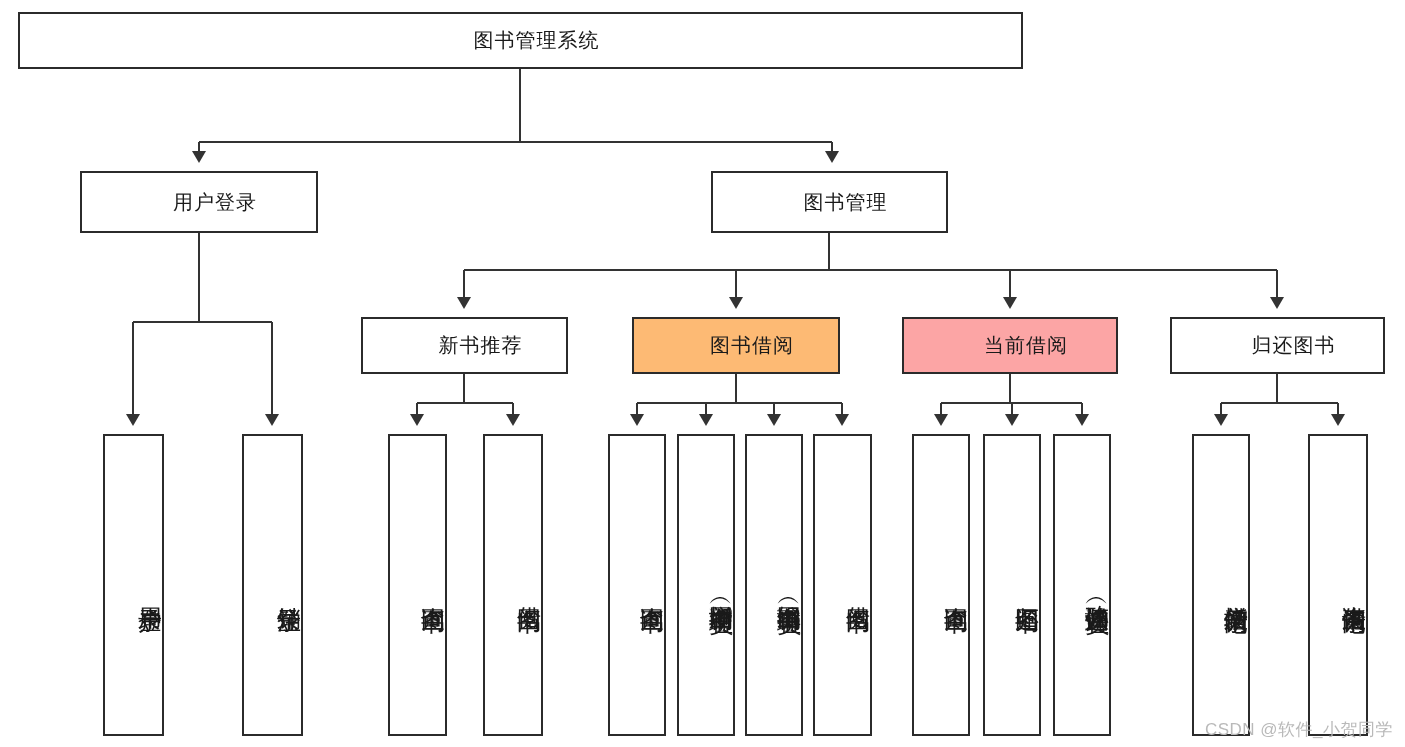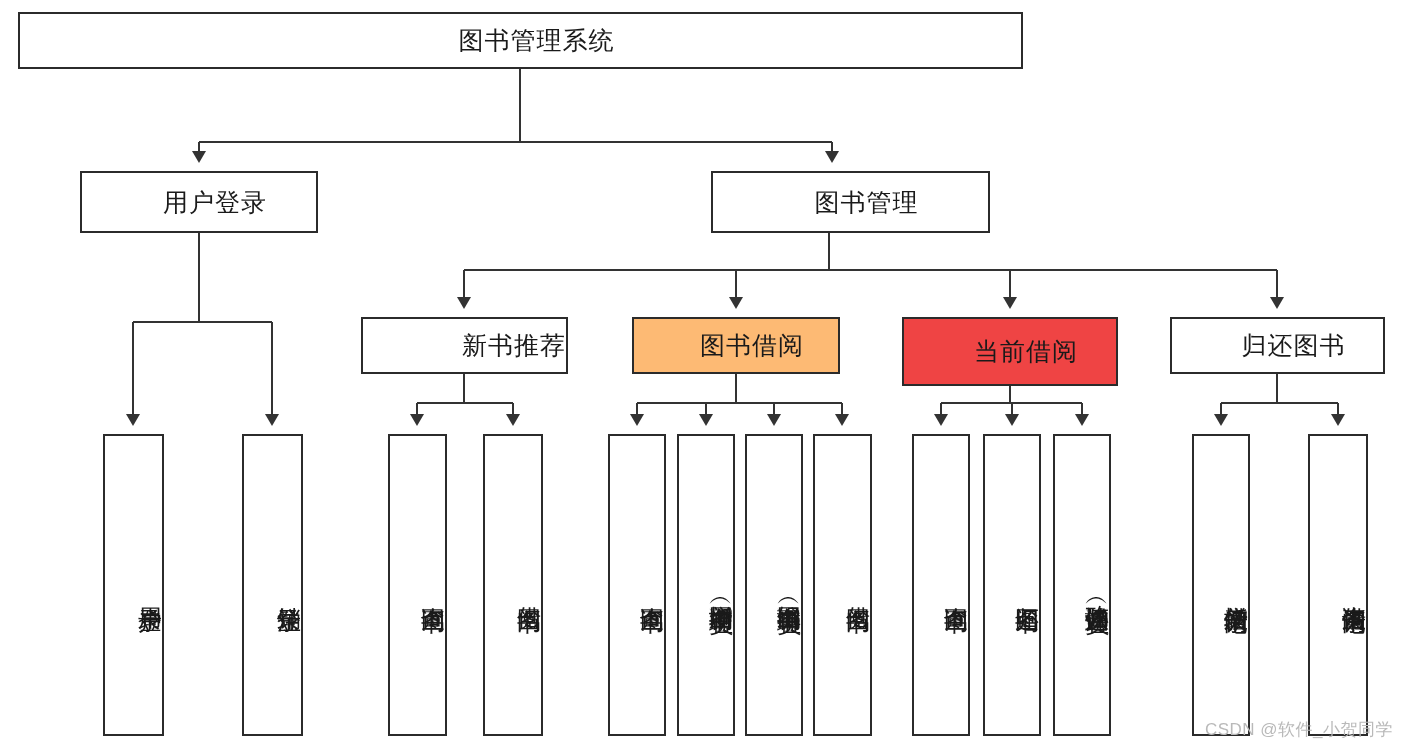--- a/index.html
+++ b/index.html
@@ -29,21 +29,21 @@
     position: absolute;
     box-sizing: border-box;
     background: #ffffff;
     border: 2.5px solid #2b2b2b;
     display: flex;
     align-items: center;
     justify-content: center;
     color: #1a1a1a;
   }
   .node.horizontal {
-    font-size: 25px;
+    font-size: 20px;
     letter-spacing: 1px;
     padding-left: 32px;
   }
   .node.vertical {
     writing-mode: vertical-rl;
     text-orientation: upright;
     font-size: 24px;
     padding-top: 10px;
     align-items: flex-start;
     justify-content: center;
@@ -120,31 +120,31 @@
     </g>
   </svg>
 
   <div class="node horizontal" style="left: 18px; top: 12px; width: 1005px; height: 57px; border-color: rgb(43, 43, 43); color: rgb(26, 26, 26); background: rgb(255, 255, 255);">
     <span>图书管理系统</span>
   </div>
 
   <div class="node horizontal" style="left: 80px; top: 171px; width: 238px; height: 62px; border-color: rgb(43, 43, 43); color: rgb(26, 26, 26); background: rgb(255, 255, 255);">
     <span>用户登录</span>
   </div>
-  <div class="node horizontal" style="left: 711px; top: 171px; width: 279px; height: 62px; border-color: rgb(43, 43, 43); color: rgb(26, 26, 26); background: rgb(255, 255, 255);">
+  <div class="node horizontal" style="left: 711px; top: 171px; width: 237px; height: 62px; border-color: rgb(43, 43, 43); color: rgb(26, 26, 26); background: rgb(255, 255, 255);">
     <span>图书管理</span>
   </div>
 
-  <div class="node horizontal" style="left: 361px; top: 317px; width: 207px; height: 57px; border-color: rgb(43, 43, 43); color: rgb(26, 26, 26); background: rgb(255, 255, 255); justify-content: flex-end;">
+  <div class="node horizontal" style="left: 361px; top: 317px; width: 207px; height: 57px; border-color: rgb(43, 43, 43); color: rgb(26, 26, 26); background: rgb(255, 255, 255);">
     <span>新书推荐</span>
   </div>
   <div class="node horizontal" style="left: 632px; top: 317px; width: 208px; height: 57px; border-color: rgb(43, 43, 43); color: rgb(26, 26, 26); background: #fdba74;">
     <span>图书借阅</span>
   </div>
-  <div class="node horizontal" style="left: 902px; top: 317px; width: 216px; height: 69px; border-color: rgb(43, 43, 43); color: rgb(26, 26, 26); background: #ef4444;">
+  <div class="node horizontal" style="left: 902px; top: 317px; width: 216px; height: 57px; border-color: rgb(43, 43, 43); color: rgb(26, 26, 26); background: #fca5a5;">
     <span>当前借阅</span>
   </div>
   <div class="node horizontal" style="left: 1170px; top: 317px; width: 215px; height: 57px; border-color: rgb(43, 43, 43); color: rgb(26, 26, 26); background: rgb(255, 255, 255);">
     <span>归还图书</span>
   </div>
 
   <div class="node vertical" style="left: 103px; top: 434px; width: 61px; height: 302px; border-color: rgb(43, 43, 43); color: rgb(26, 26, 26); background: rgb(255, 255, 255);">
     <span class="vtext">用户登录</span>
   </div>
   <div class="node vertical" style="left: 242px; top: 434px; width: 61px; height: 302px; border-color: rgb(43, 43, 43); color: rgb(26, 26, 26); background: rgb(255, 255, 255);">

